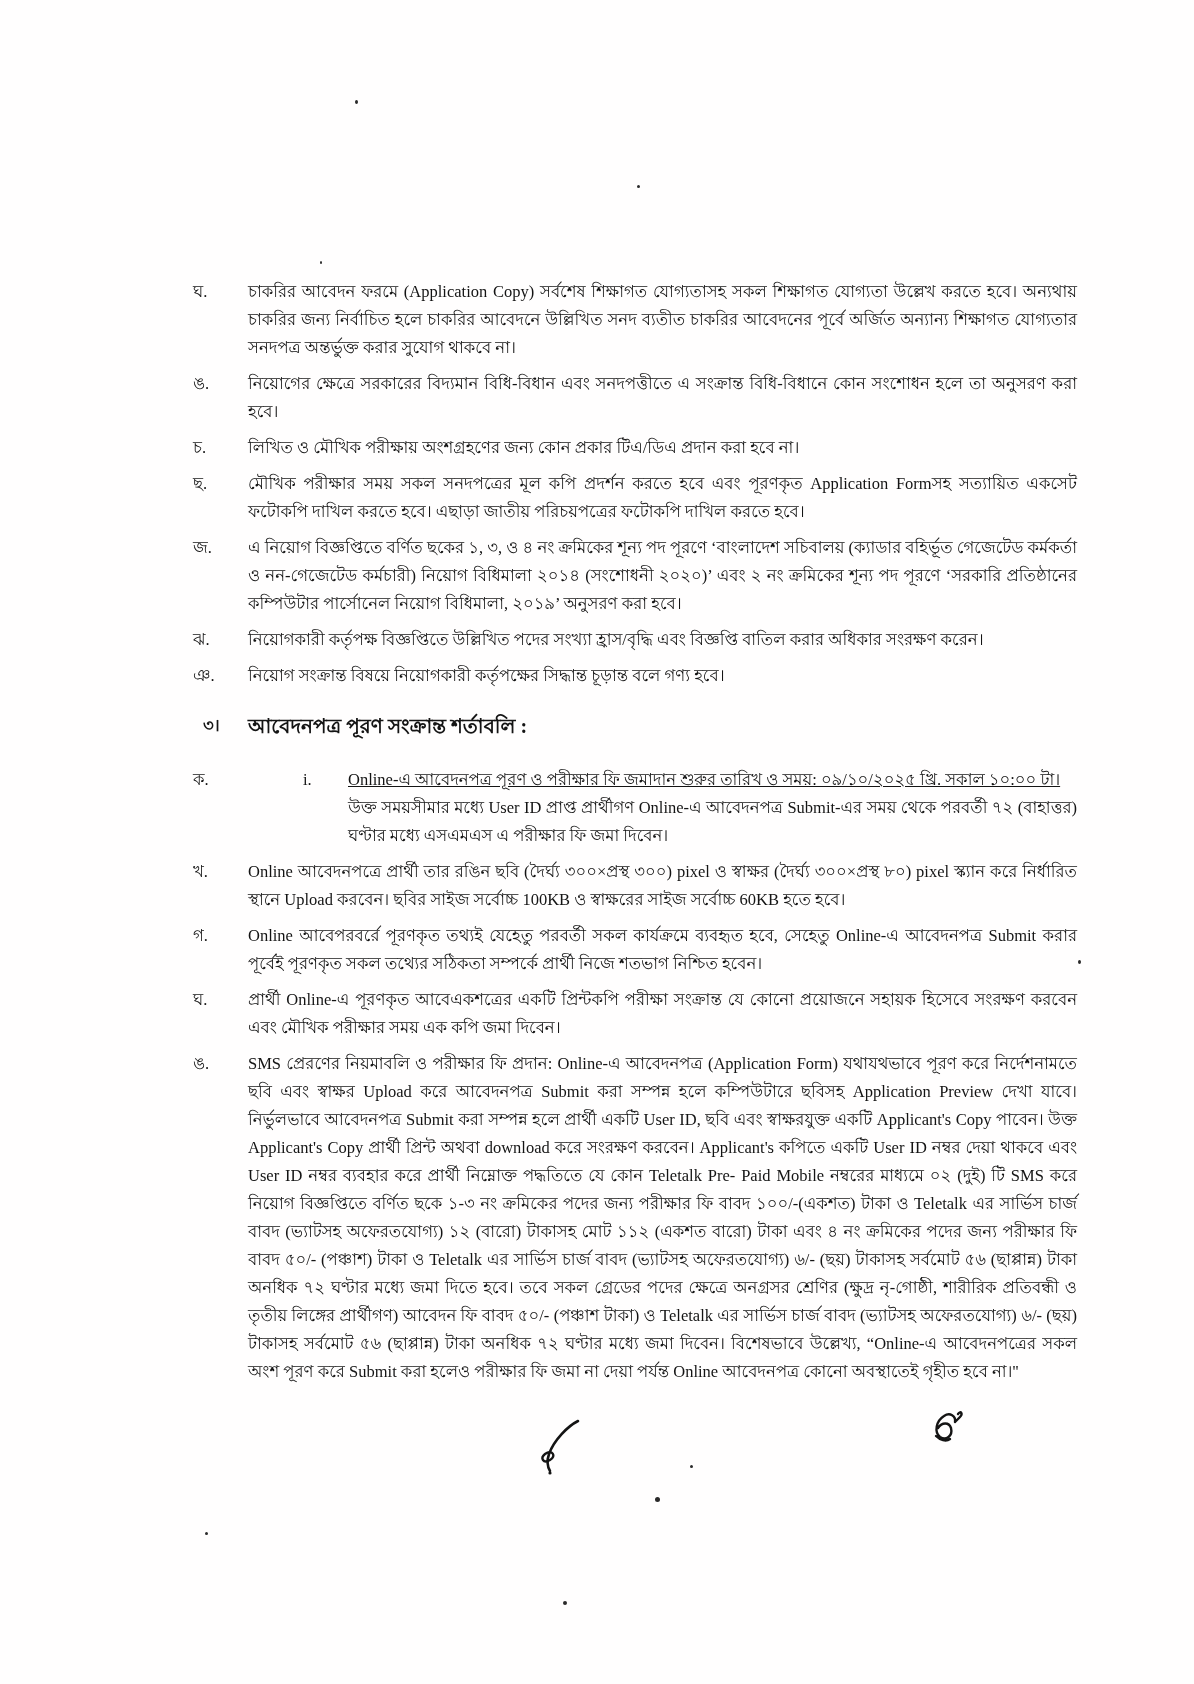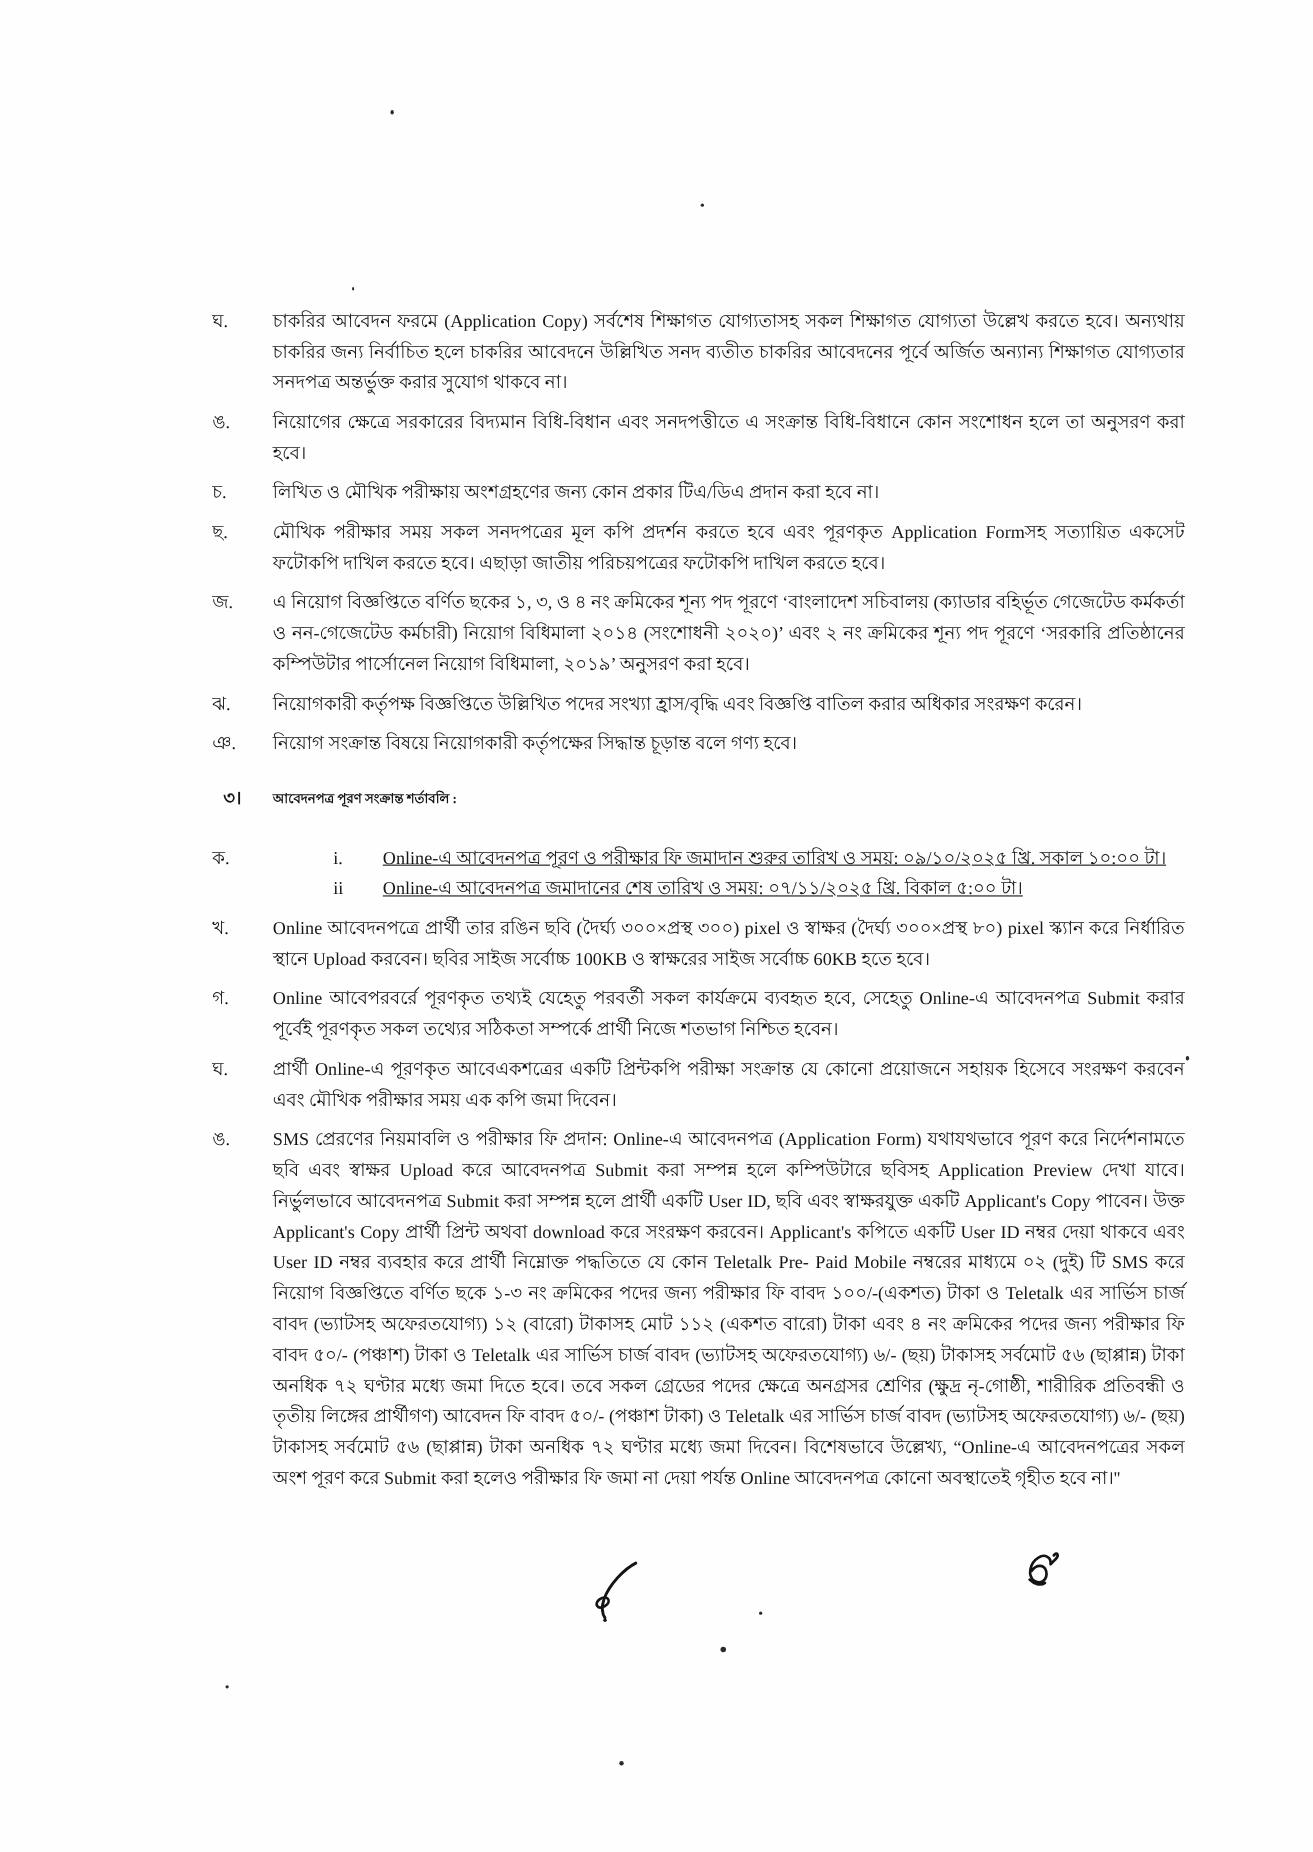--- a/index.html
+++ b/index.html
@@ -83,36 +83,33 @@
         <p class="txt">নিয়োগকারী কর্তৃপক্ষ বিজ্ঞপ্তিতে উল্লিখিত পদের সংখ্যা হ্রাস/বৃদ্ধি এবং বিজ্ঞপ্তি বাতিল করার অধিকার সংরক্ষণ করেন।</p>
       </div>
       <div class="item">
         <span class="lbl">ঞ.</span>
         <p class="txt">নিয়োগ সংক্রান্ত বিষয়ে নিয়োগকারী কর্তৃপক্ষের সিদ্ধান্ত চূড়ান্ত বলে গণ্য হবে।</p>
       </div>
     </section>
 
     <div class="heading-row">
       <span class="num">৩।</span>
-      <h2 style="font-size:12px;font-family:Liberation Serif, serif;">আবেদনপত্র পূরণ সংক্রান্ত শর্তাবলি :</h2>
+      <h2 style="font-size:20px;font-family:Liberation Serif, serif;">আবেদনপত্র পূরণ সংক্রান্ত শর্তাবলি :</h2>
     </div>
 
     <section>
 
       <div class="item">
         <span class="lbl">ক.</span>
         <div class="txt">
           <div class="subitem">
             <span class="sublbl">i.</span>
             <p class="subtxt">Online-এ আবেদনপত্র পূরণ ও পরীক্ষার ফি জমাদান শুরুর তারিখ ও সময়: ০৯/১০/২০২৫ খ্রি. সকাল ১০:০০ টা।</p>
           </div>
-          <div class="subitem">
-            <span class="sublbl">ii</span>
-            <p class="subtxt">Online-এ আবেদনপত্র জমাদানের শেষ তারিখ ও সময়: ০৭/১১/২০২৫ খ্রি. বিকাল ৫:০০ টা।</p>
-          </div>
+          <p class="subnote">উক্ত সময়সীমার মধ্যে User ID প্রাপ্ত প্রার্থীগণ Online-এ আবেদনপত্র Submit-এর সময় থেকে পরবর্তী ৭২ (বাহাত্তর) ঘণ্টার মধ্যে এসএমএস এ পরীক্ষার ফি জমা দিবেন।</p>
         </div>
       </div>
 
       <div class="item">
         <span class="lbl">খ.</span>
         <p class="txt">Online আবেদনপত্রে প্রার্থী তার রঙিন ছবি (দৈর্ঘ্য ৩০০×প্রস্থ ৩০০) pixel ও স্বাক্ষর (দৈর্ঘ্য ৩০০×প্রস্থ ৮০) pixel স্ক্যান করে নির্ধারিত স্থানে Upload করবেন। ছবির সাইজ সর্বোচ্চ 100KB ও স্বাক্ষরের সাইজ সর্বোচ্চ 60KB হতে হবে।</p>
       </div>
 
       <div class="item">
         <span class="lbl">গ.</span>

